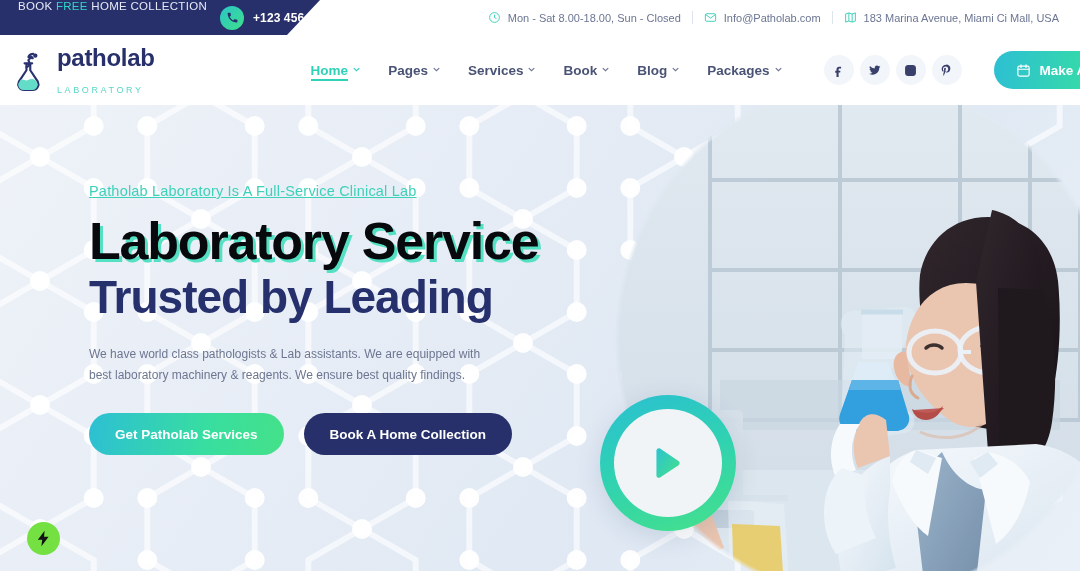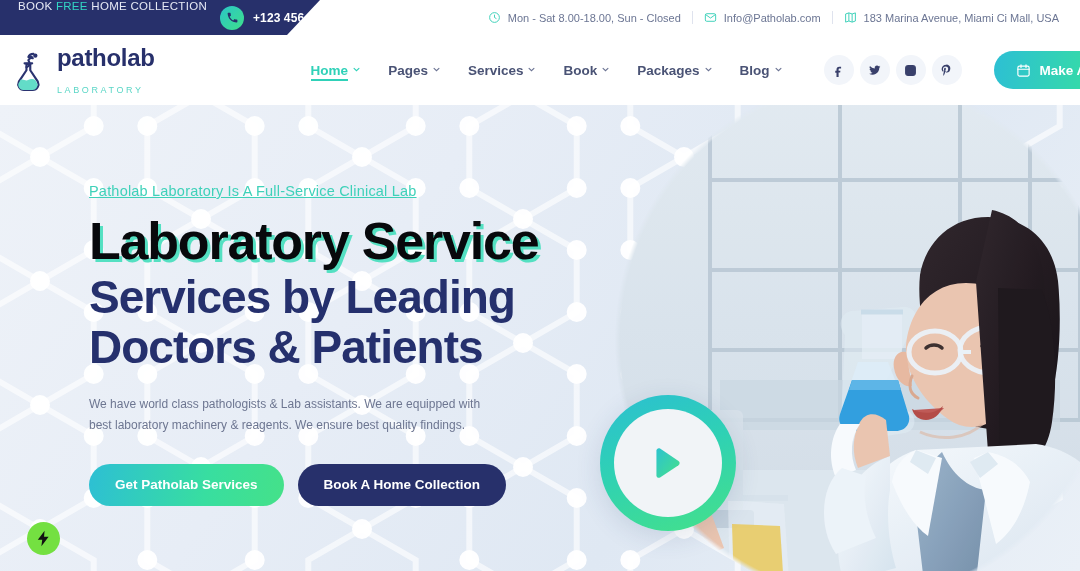--- a/index.html
+++ b/index.html
@@ -150,21 +150,21 @@
   }
   .h1b {
     font-size: 46px; font-weight: 700; color: #25306d;
     letter-spacing: -1px; line-height: 1.09;
   }
   .hero-p {
     margin-top: 22px;
     font-size: 12px; line-height: 1.72; color: #6d7691;
     max-width: 412px;
   }
-  .hero-btns { display: flex; gap: 14px; margin-top: 28px; }
+  .hero-btns { display: flex; gap: 20px; margin-top: 28px; }
   .btn {
     height: 42px; padding: 0 26px; border-radius: 21px;
     display: flex; align-items: center; justify-content: center;
     font-size: 13.5px; font-weight: 600; color: #fff;
     cursor: pointer; border: none; white-space: nowrap;
     font-family: "Liberation Sans", sans-serif;
   }
   .btn-primary { background: linear-gradient(100deg,#2dbfd4 0%, #38dea0 60%, #45e189 100%); }
   .btn-dark { background: #27306b; }
 
@@ -291,29 +291,29 @@
       </div>
       <div class="nav-item">
         <span>Book</span>
         <span class="caret">
             <svg viewBox="0 0 10 10" fill="none" stroke="#6b7393" stroke-width="1.6" stroke-linecap="round">
               <path d="M1.5 3.5L5 6.8l3.5-3.3"></path>
             </svg>
           </span>
       </div>
       <div class="nav-item">
-        <span>Packages</span>
+        <span>Blog</span>
         <span class="caret">
             <svg viewBox="0 0 10 10" fill="none" stroke="#6b7393" stroke-width="1.6" stroke-linecap="round">
               <path d="M1.5 3.5L5 6.8l3.5-3.3"></path>
             </svg>
           </span>
       </div>
       <div class="nav-item">
-        <span>Blog</span>
+        <span>Packages</span>
         <span class="caret">
             <svg viewBox="0 0 10 10" fill="none" stroke="#6b7393" stroke-width="1.6" stroke-linecap="round">
               <path d="M1.5 3.5L5 6.8l3.5-3.3"></path>
             </svg>
           </span>
       </div>
     </div>
 
     <div class="socials">
       <span class="soc">
@@ -574,22 +574,21 @@
             <path d="M138 418h60" stroke="#dde6ec" stroke-width="6"></path>
           </g>
           <rect x="0" y="0" width="500" height="520" fill="#6fa8d8" opacity=".06"></rect>
         </svg>
       </div>
     </div>
 
     <div class="hero-inner">
       <div class="eyebrow">Patholab Laboratory Is A Full-Service Clinical Lab</div>
       <div class="h1a">Laboratory Service</div>
-      <div class="h1b">Services by Leading</div>
-      <div class="h1b">Doctors &amp; Patients</div>
+      <div class="h1b">Trusted by Leading</div>
       <div class="hero-p">We have world class pathologists &amp; Lab assistants. We are equipped with best laboratory machinery &amp; reagents. We ensure best quality findings.</div>
       <div class="hero-btns">
         <button class="btn btn-primary">Get Patholab Services</button>
         <button class="btn btn-dark">Book A Home Collection</button>
       </div>
     </div>
 
     <div class="play-btn">
       <div class="play-btn-inner">
         <span style="display:flex">

